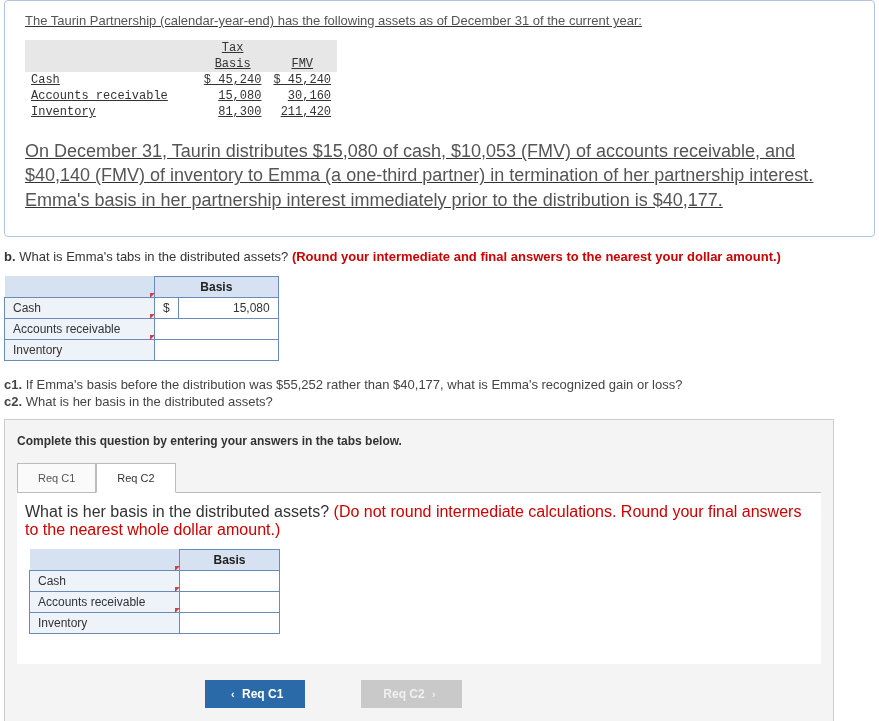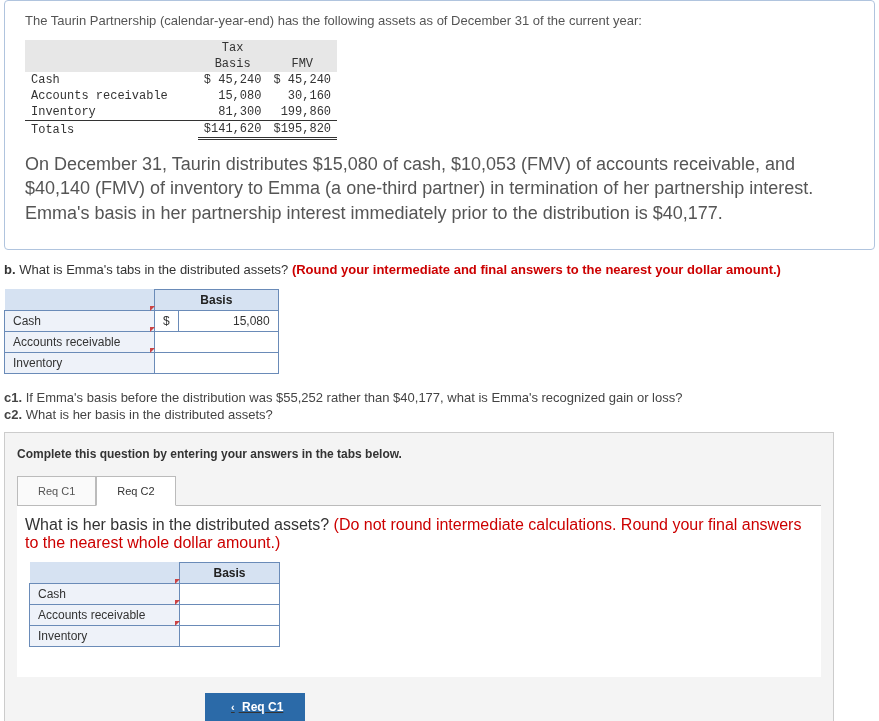--- a/index.html
+++ b/index.html
@@ -10,27 +10,28 @@
     margin: 0;
     padding: 0;
     background: #fff;
     width: 879px;
   }
   .problem-box {
     border: 1px solid #b0c4de;
     border-radius: 4px;
     padding: 8px 20px 18px;
     margin: 0 4px 12px;
+    text-decoration: underline;
   }
   .intro { font-size: 13px; color: #555; margin: 4px 0 12px; }
   .mono-table {
     font-family: 'Courier New', monospace;
     font-size: 12px;
     border-collapse: collapse;
-    margin-bottom: 12px;
+    margin-bottom: 19px;
   }
   .mono-table td, .mono-table th { padding: 1px 6px; text-align: right; }
   .mono-table .row-label { text-align: left; padding-right: 30px; }
   .mono-table .col-hdr { text-align: center; font-weight: normal; }
   .mono-table .shade { background: #e7e7e7; }
   .sum-line td { border-top: 1px solid #333; }
   .dbl-line td.num { border-top: 1px solid #333; border-bottom: 3px double #333; }
   .para { font-size: 18px; color: #555; line-height: 1.35; margin: 6px 0; }
   .qline { font-size: 13px; margin: 6px 4px 12px; }
   .red { color: #c00; font-weight: bold; }
@@ -105,21 +106,20 @@
   .tab-body {
     background: #fff;
     border-top: 1px solid #bbb;
     margin: 0 12px 12px;
     padding: 10px 8px 14px;
   }
   .nav-row {
     display: flex;
     gap: 56px;
     padding: 4px 0 14px 200px;
-    text-decoration: underline;
   }
   .nav-btn {
     background: #2b6aa8;
     color: #fff;
     font-size: 12px;
     padding: 7px 22px;
     border: none;
     cursor: pointer;
     font-weight: bold;
   }
@@ -154,26 +154,21 @@
       <td>$ 45,240</td>
     </tr>
     <tr>
       <td class="row-label">Accounts receivable</td>
       <td>15,080</td>
       <td>30,160</td>
     </tr>
     <tr>
       <td class="row-label">Inventory</td>
       <td>81,300</td>
-      <td>199,860</td>
-    </tr>
-    <tr class="sum-line dbl-line">
-      <td class="row-label">Totals</td>
-      <td class="num">$141,620</td>
-      <td class="num">$195,820</td>
+      <td>211,420</td>
     </tr>
   </tbody>
     </table>
 
   <p class="para">On December 31, Taurin distributes $15,080 of cash, $10,053 (FMV) of accounts receivable, and $40,140 (FMV) of inventory to Emma (a one-third partner) in termination of her partnership interest. Emma's basis in her partnership interest immediately prior to the distribution is $40,177.</p>
 </div>
 
 <div class="qline">
   <span class="bold">b.</span><span> What is Emma's tabs in the distributed assets? </span><span class="red">(Round your intermediate and final answers to the nearest your dollar amount.)</span>
 </div>
@@ -236,14 +231,18 @@
       </tr>
     </tbody>
       </table>
   </div>
 
   <div class="nav-row">
     <button class="nav-btn">
       <span class="chev">‹</span>
       <span>Req C1</span>
     </button>
+    <button class="nav-btn disabled">
+      <span>Req C2</span>
+      <span class="chev">›</span>
+    </button>
   </div>
 </div>
 
 </body></html>

